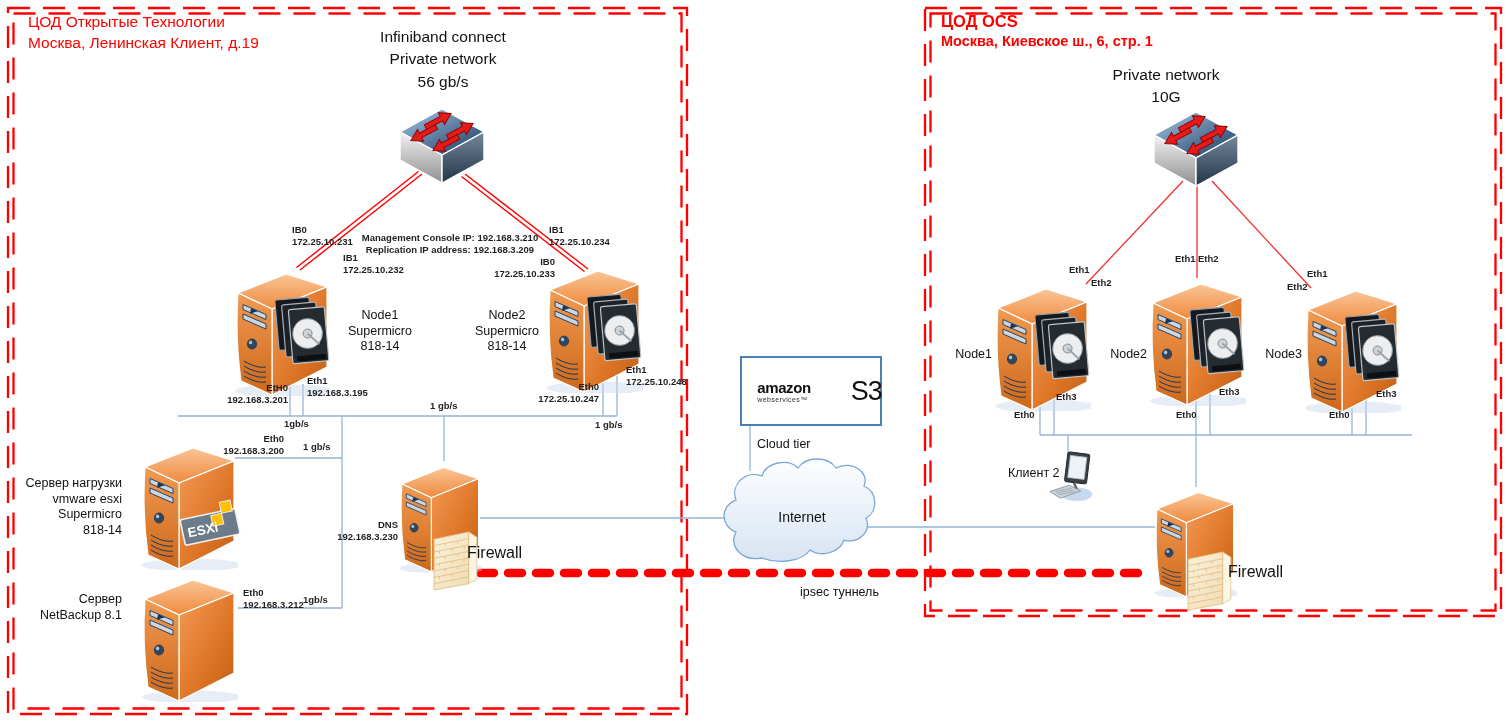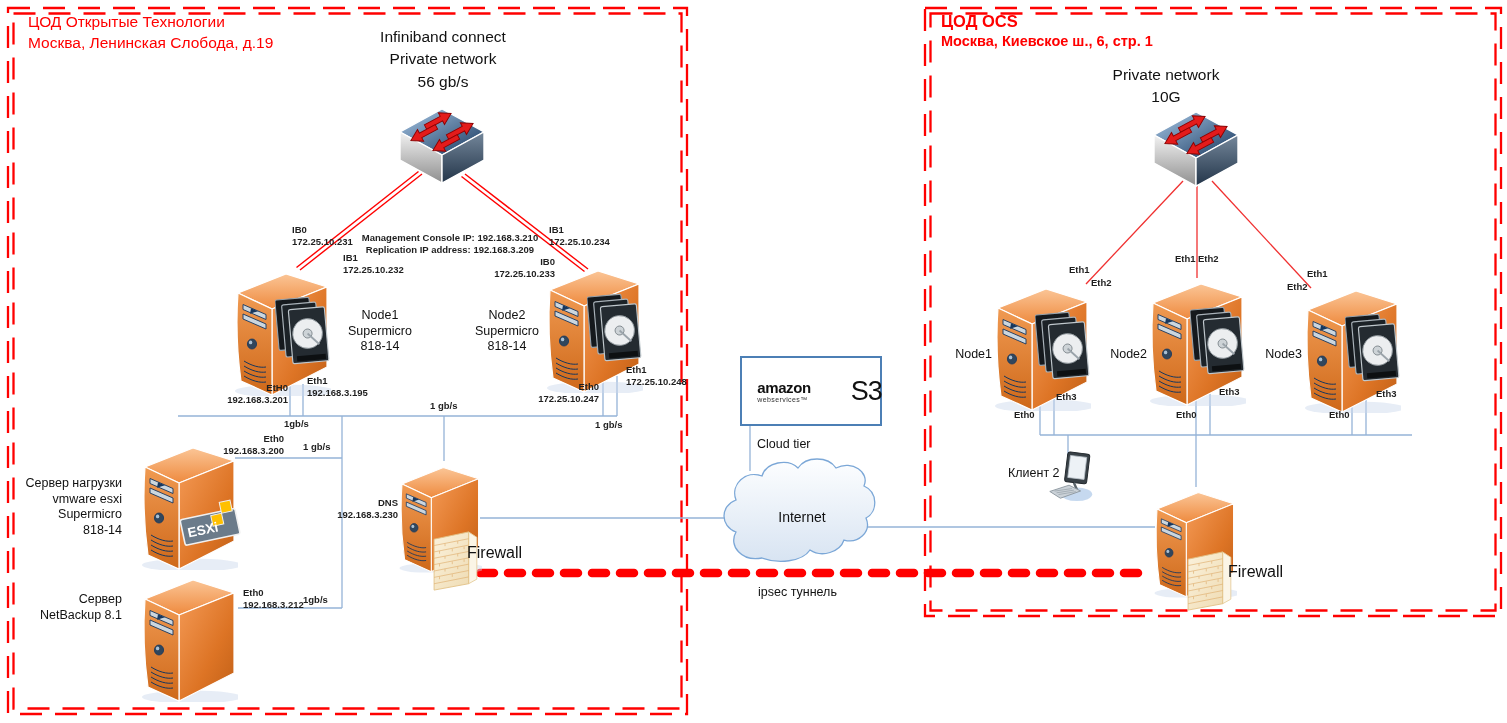--- a/index.html
+++ b/index.html
@@ -255,21 +255,21 @@
 
   <use href="#client" x="1044" y="450" width="54" height="54"></use>
 
   <g transform="translate(1151,484) scale(0.86)">
     <use href="#tower" width="100" height="132"></use>
   </g>
   <use href="#wall" x="1184" y="551" width="50" height="60"></use>
 </svg>
 
 <div class="lbl red" style="left:28px;top:12px;">ЦОД Открытые Технологии</div>
-<div class="lbl red" style="left:28px;top:33px;">Москва, Ленинская Слобода, д.19</div>
+<div class="lbl red" style="left:28px;top:33px;">Москва, Ленинская Клиент, д.19</div>
 
 <div class="lbl swtitle center" style="left:343px;top:26px;width:200px;">Infiniband connect
 Private network
 56 gb/s</div>
 
 <div class="lbl center" style="left:325px;top:232px;width:250px;">Management Console IP: 192.168.3.210
 Replication IP address: 192.168.3.209</div>
 
 <div class="lbl" style="left:292px;top:224px;">IB0
 172.25.10.231</div>
@@ -299,21 +299,21 @@
 vmware esxi
 Supermicro
 818-14</div>
 <div class="lbl right" style="left:194px;top:433px;width:90px;">Eth0
 192.168.3.200</div>
 <div class="lbl name right" style="left:20px;top:592px;width:102px;">Сервер
 NetBackup 8.1</div>
 <div class="lbl" style="left:243px;top:587px;">Eth0
 192.168.3.212</div>
 
-<div class="lbl right" style="left:326px;top:497px;width:72px;">DNS
+<div class="lbl right" style="left:326px;top:519px;width:72px;">DNS
 192.168.3.230</div>
 <div class="lbl big" style="left:467px;top:543px;">Firewall</div>
 
 <div class="lbl" style="left:284px;top:418px;">1gb/s</div>
 <div class="lbl" style="left:430px;top:400px;">1 gb/s</div>
 <div class="lbl" style="left:595px;top:419px;">1 gb/s</div>
 <div class="lbl" style="left:303px;top:441px;">1 gb/s</div>
 <div class="lbl" style="left:303px;top:594px;">1gb/s</div>
 
 <div class="s3box">
@@ -328,21 +328,21 @@
   <div class="awscol">
     <span class="awsword">amazon</span>
     <span class="awssub">webservices™</span>
   </div>
   <div class="awsdiv"></div>
   <span class="awss3">S3</span>
 </div>
 
 <div class="lbl med" style="left:757px;top:436px;">Cloud tier</div>
 <div class="lbl med center" style="left:770px;top:509px;width:64px;font-size:14px;">Internet</div>
-<div class="lbl med" style="left:758px;top:584px;">ipsec туннель</div>
+<div class="lbl med" style="left:800px;top:584px;">ipsec туннель</div>
 
 <div class="lbl redbold" style="left:941px;top:11px;font-size:16.5px;">ЦОД OCS</div>
 <div class="lbl redbold" style="left:941px;top:32px;font-size:14.5px;">Москва, Киевское ш., 6, стр. 1</div>
 
 <div class="lbl swtitle center" style="left:1066px;top:64px;width:200px;">Private network
 10G</div>
 
 <div class="lbl" style="left:1069px;top:264px;">Eth1</div>
 <div class="lbl" style="left:1091px;top:277px;">Eth2</div>
 <div class="lbl name right" style="left:928px;top:347px;width:64px;">Node1</div>

